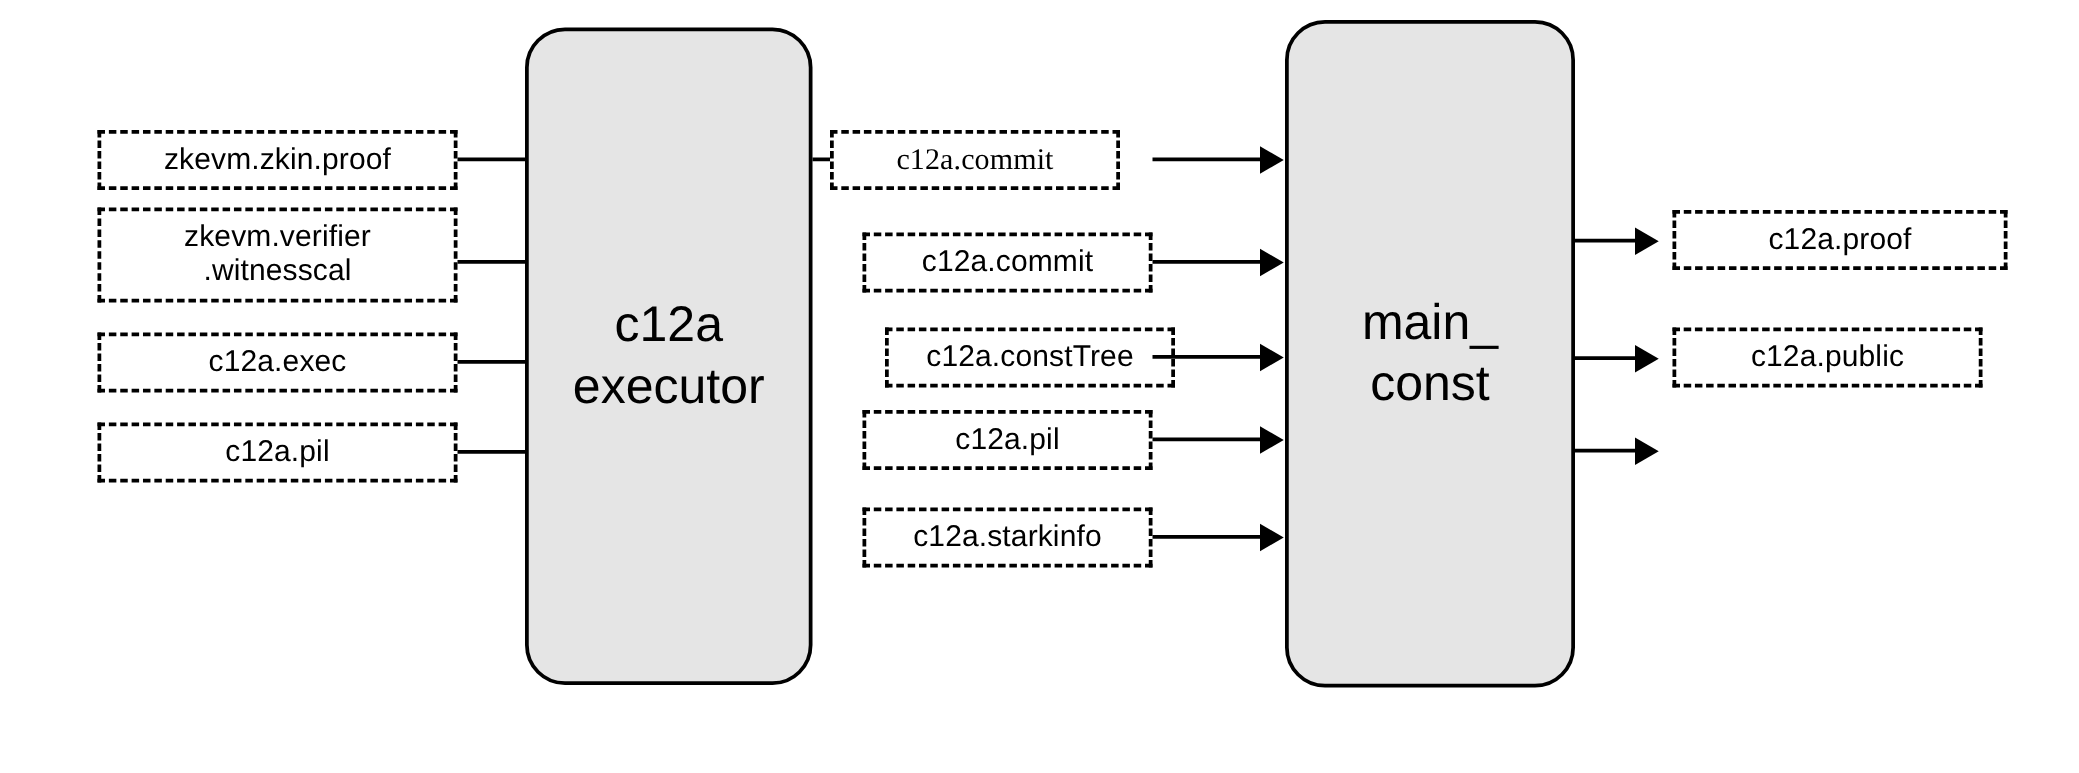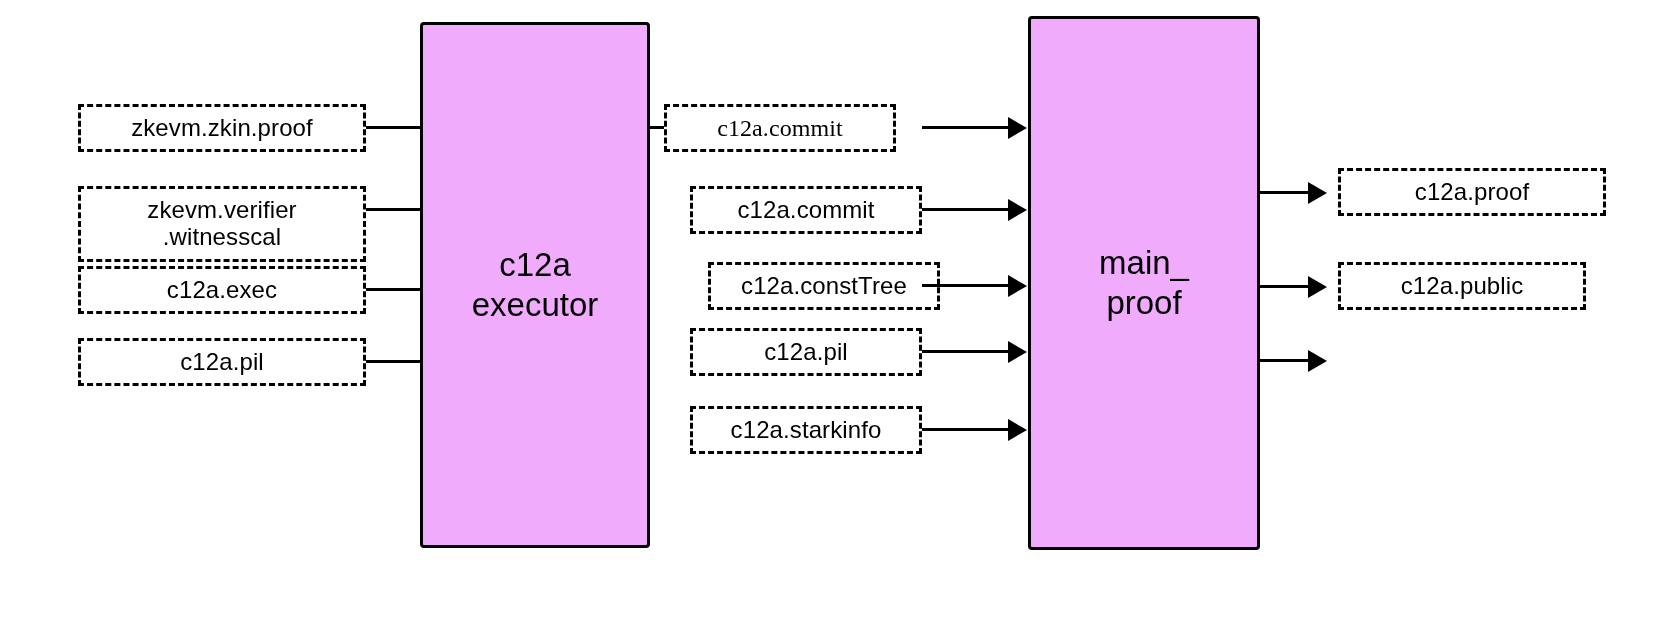--- a/index.html
+++ b/index.html
@@ -29,28 +29,28 @@
     font-size: 24px;
     line-height: 1.12;
     white-space: pre-line;
     letter-spacing: 0.1px;
   }
   
   .pbox {
     position: absolute;
     box-sizing: border-box;
     border: 3px solid #000000;
-    border-radius: 4px;
-    background: #f0abfc;
+    border-radius: 32px;
+    background: #e5e5e5;
     display: flex;
     align-items: center;
     justify-content: center;
     text-align: center;
     color: #000000;
-    font-size: 33px;
+    font-size: 40px;
     line-height: 1.22;
     white-space: pre-line;
   }
   
   .arrow {
     position: absolute;
     height: 0;
     border-top: 3px solid #000000;
   }
   .arrowhead {
@@ -64,21 +64,21 @@
 </style>
 </head>
 <body>
 
 <div id="canvas">
 
   <div class="dbox" style="left:78px; top:104px; width:288px; height:48px;">
     <span>zkevm.zkin.proof</span>
   </div>
 
-  <div class="dbox" style="left:78px; top:186px; width:288px; height:76px;">
+  <div class="dbox" style="left:78px; top:166px; width:288px; height:76px;">
     <span>zkevm.verifier
 .witnesscal</span>
   </div>
 
   <div class="dbox" style="left:78px; top:266px; width:288px; height:48px;text-align:center;">
     <span>c12a.exec</span>
   </div>
 
   <div class="dbox" style="left:78px; top:338px; width:288px; height:48px;">
     <span>c12a.pil</span>
@@ -134,21 +134,21 @@
   <div class="arrowhead" style="left:1008px; top:275px;"></div>
 
   <div class="arrow" style="left:922px; top:350px; width:86px;"></div>
   <div class="arrowhead" style="left:1008px; top:341px;"></div>
 
   <div class="arrow" style="left:922px; top:428px; width:86px;"></div>
   <div class="arrowhead" style="left:1008px; top:419px;"></div>
 
   <div class="pbox" style="left:1028px; top:16px; width:232px; height:534px;">
     <span>main_
-proof</span>
+const</span>
   </div>
 
   <div class="arrow" style="left:1260px; top:191px; width:48px;"></div>
   <div class="arrowhead" style="left:1308px; top:182px;"></div>
 
   <div class="arrow" style="left:1260px; top:285px; width:48px;"></div>
   <div class="arrowhead" style="left:1308px; top:276px;"></div>
 
   <div class="arrow" style="left:1260px; top:359px; width:48px;"></div>
   <div class="arrowhead" style="left:1308px; top:350px;"></div>

